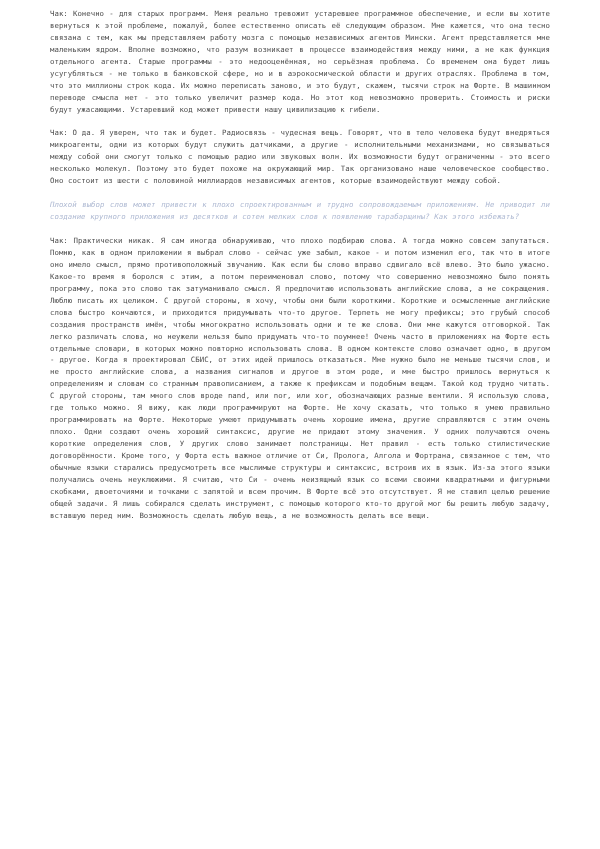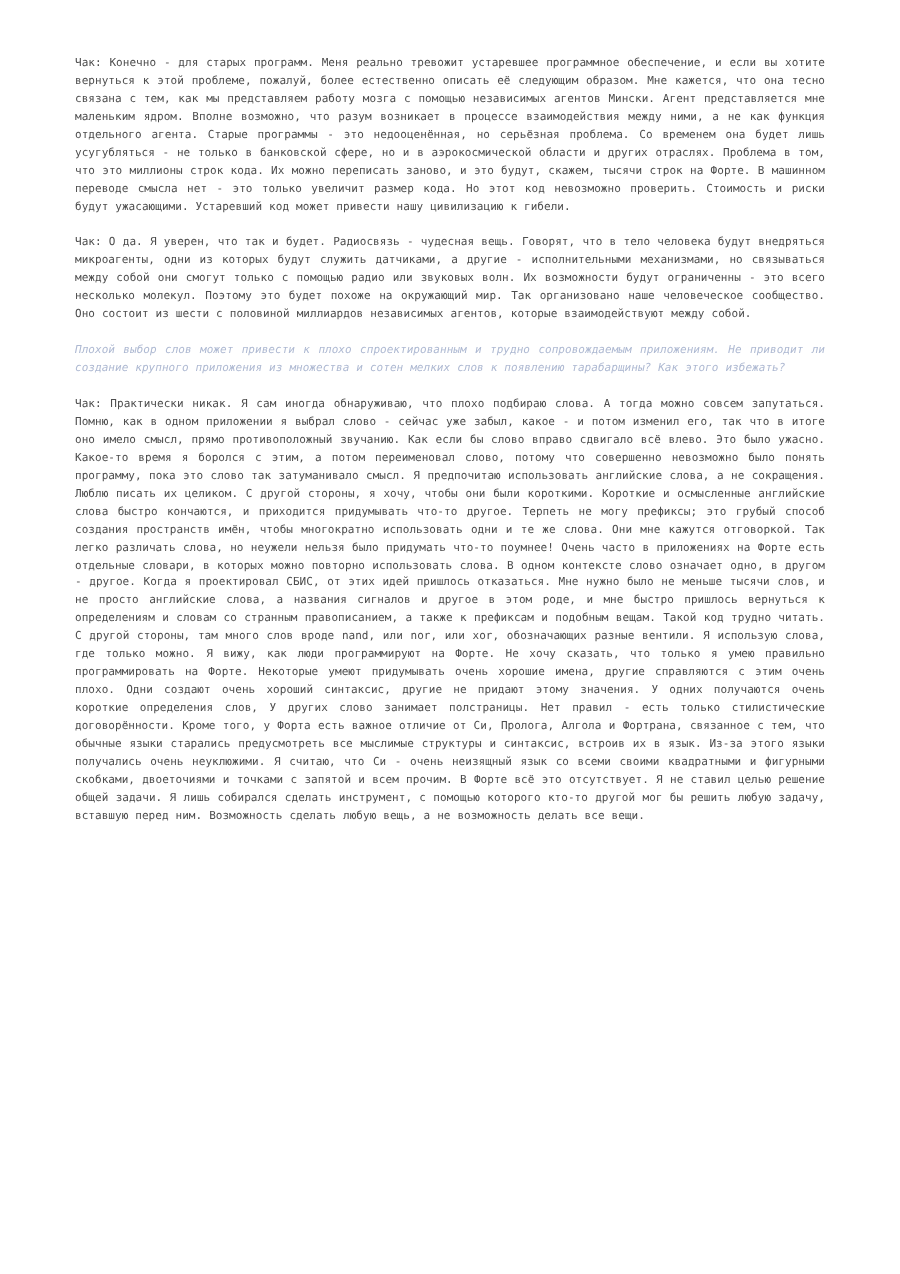--- a/index.html
+++ b/index.html
@@ -12,21 +12,21 @@
     width: 600px;
     height: 849px;
     font-family: "DejaVu Sans Mono", "Liberation Mono", monospace;
     color: #4a4a4a;
     overflow: hidden;
   }
   .page {
     width: 600px;
     height: 603px;
     box-sizing: border-box;
-    padding: 36px 50px 10px 50px;
+    padding: 8px 50px 10px 50px;
     background: #ffffff;
   }
   .para {
     font-size: 7.35px;
     line-height: 11.95px;
     text-align: justify;
     text-justify: inter-word;
     margin: 0 0 11.9px 0;
     color: #4d4d4d;
     letter-spacing: 0.02px;
@@ -44,15 +44,15 @@
     color: #4d4d4d;
     font-style: normal;
   }
 </style>
 </head>
 <body>
 
 <div class="page">
   <p class="para answer">Чак: Конечно - для старых программ. Меня реально тревожит устаревшее программное обеспечение, и если вы хотите вернуться к этой проблеме, пожалуй, более естественно описать её следующим образом. Мне кажется, что она тесно связана с тем, как мы представляем работу мозга с помощью независимых агентов Мински. Агент представляется мне маленьким ядром. Вполне возможно, что разум возникает в процессе взаимодействия между ними, а не как функция отдельного агента. Старые программы - это недооценённая, но серьёзная проблема. Со временем она будет лишь усугубляться - не только в банковской сфере, но и в аэрокосмической области и других отраслях. Проблема в том, что это миллионы строк кода. Их можно переписать заново, и это будут, скажем, тысячи строк на Форте. В машинном переводе смысла нет - это только увеличит размер кода. Но этот код невозможно проверить. Стоимость и риски будут ужасающими. Устаревший код может привести нашу цивилизацию к гибели.</p>
   <p class="para answer">Чак: О да. Я уверен, что так и будет. Радиосвязь - чудесная вещь. Говорят, что в тело человека будут внедряться микроагенты, одни из которых будут служить датчиками, а другие - исполнительными механизмами, но связываться между собой они смогут только с помощью радио или звуковых волн. Их возможности будут ограниченны - это всего несколько молекул. Поэтому это будет похоже на окружающий мир. Так организовано наше человеческое сообщество. Оно состоит из шести с половиной миллиардов независимых агентов, которые взаимодействуют между собой.</p>
-  <p class="para question">Плохой выбор слов может привести к плохо спроектированным и трудно сопровождаемым приложениям. Не приводит ли создание крупного приложения из множества и сотен мелких слов к появлению тарабарщины? Как этого избежать?</p>
+  <p class="para question">Плохой выбор слов может привести к плохо спроектированным и трудно сопровождаемым приложениям. Не приводит ли создание крупного приложения из десятков и сотен мелких слов к появлению тарабарщины? Как этого избежать?</p>
   <p class="para answer">Чак: Практически никак. Я сам иногда обнаруживаю, что плохо подбираю слова. А тогда можно совсем запутаться. Помню, как в одном приложении я выбрал слово - сейчас уже забыл, какое - и потом изменил его, так что в итоге оно имело смысл, прямо противоположный звучанию. Как если бы слово вправо сдвигало всё влево. Это было ужасно. Какое-то время я боролся с этим, а потом переименовал слово, потому что совершенно невозможно было понять программу, пока это слово так затуманивало смысл. Я предпочитаю использовать английские слова, а не сокращения. Люблю писать их целиком. С другой стороны, я хочу, чтобы они были короткими. Короткие и осмысленные английские слова быстро кончаются, и приходится придумывать что-то другое. Терпеть не могу префиксы; это грубый способ создания пространств имён, чтобы многократно использовать одни и те же слова. Они мне кажутся отговоркой. Так легко различать слова, но неужели нельзя было придумать что-то поумнее! Очень часто в приложениях на Форте есть отдельные словари, в которых можно повторно использовать слова. В одном контексте слово означает одно, в другом - другое. Когда я проектировал СБИС, от этих идей пришлось отказаться. Мне нужно было не меньше тысячи слов, и не просто английские слова, а названия сигналов и другое в этом роде, и мне быстро пришлось вернуться к определениям и словам со странным правописанием, а также к префиксам и подобным вещам. Такой код трудно читать. С другой стороны, там много слов вроде nand, или nor, или xor, обозначающих разные вентили. Я использую слова, где только можно. Я вижу, как люди программируют на Форте. Не хочу сказать, что только я умею правильно программировать на Форте. Некоторые умеют придумывать очень хорошие имена, другие справляются с этим очень плохо. Одни создают очень хороший синтаксис, другие не придают этому значения. У одних получаются очень короткие определения слов, У других слово занимает полстраницы. Нет правил - есть только стилистические договорённости. Кроме того, у Форта есть важное отличие от Си, Пролога, Алгола и Фортрана, связанное с тем, что обычные языки старались предусмотреть все мыслимые структуры и синтаксис, встроив их в язык. Из-за этого языки получались очень неуклюжими. Я считаю, что Си - очень неизящный язык со всеми своими квадратными и фигурными скобками, двоеточиями и точками с запятой и всем прочим. В Форте всё это отсутствует. Я не ставил целью решение общей задачи. Я лишь собирался сделать инструмент, с помощью которого кто-то другой мог бы решить любую задачу, вставшую перед ним. Возможность сделать любую вещь, а не возможность делать все вещи.</p>
 </div>
 
 </body></html>

